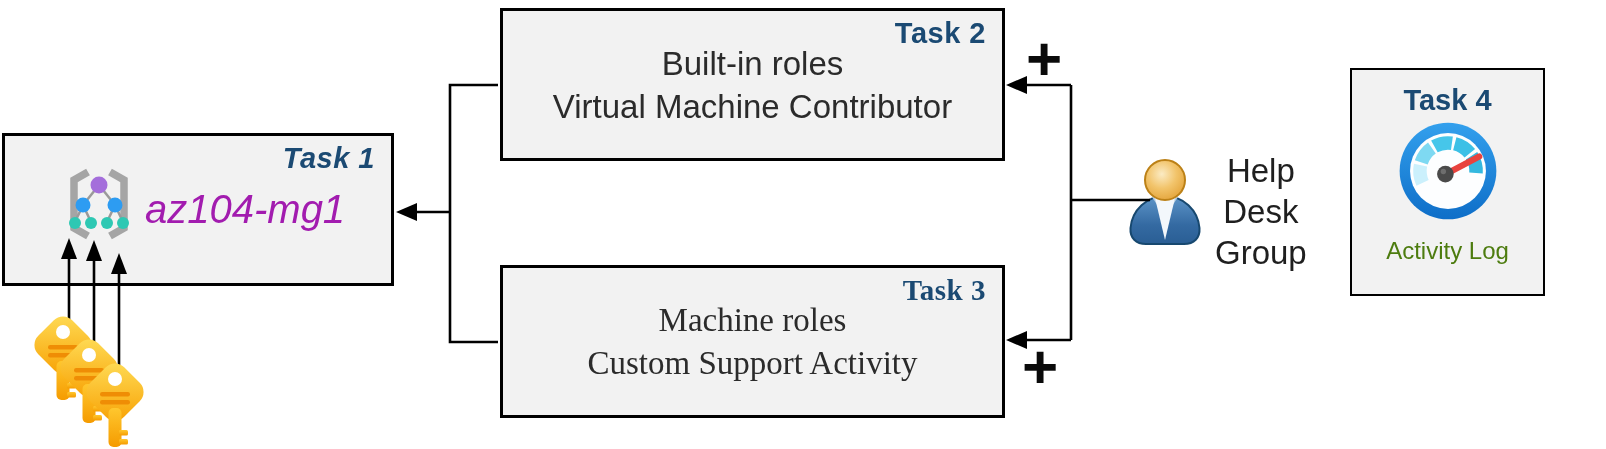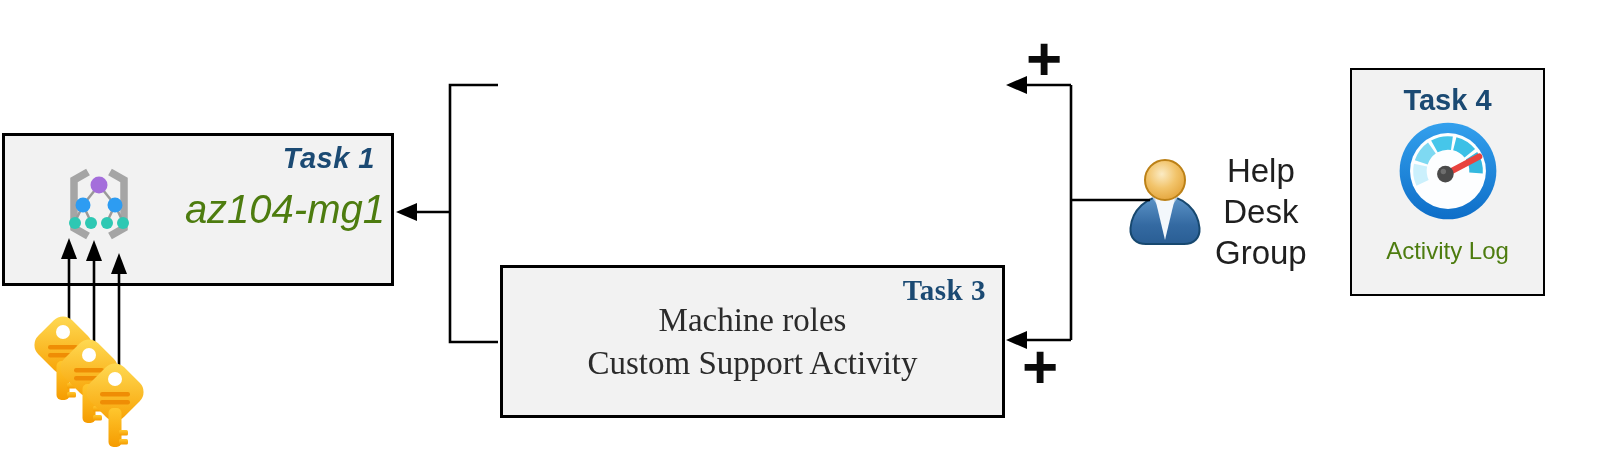--- a/index.html
+++ b/index.html
@@ -11,21 +11,21 @@
     position:absolute;background:#F2F2F2;border:3px solid #000;box-sizing:border-box;z-index:1;
   }
   .badge{
     position:absolute;top:6px;right:16px;font-size:29px;font-weight:700;color:#1B4A73;
     letter-spacing:0.5px;
   }
   
   .task1{left:2px;top:133px;width:392px;height:153px;font-style:italic;}
   .task1-body{display:flex;align-items:center;height:100%;}
   .mg-icon{margin-left:48px;flex:0 0 auto;}
-  .t1-title{flex:1;text-align:right;font-size:40px;color:#4d7c0f;margin-top:0;margin-right:6px;}
+  .t1-title{flex:1;text-align:left;font-size:40px;color:#a21caf;margin-top:0;margin-right:6px;}
   
   .task2{left:500px;top:8px;width:505px;height:153px;}
   .task3{left:500px;top:265px;width:505px;height:153px;font-family:Liberation Serif, serif;}
   .roles-body{display:flex;flex-direction:column;justify-content:center;align-items:center;height:100%;
     font-size:33px;line-height:43px;color:#2b2b2b;}
   
   .task4{left:1350px;top:68px;width:195px;height:228px;border-width:2px;
     display:flex;flex-direction:column;align-items:center;}
   .badge4{margin-top:14px;font-size:29px;font-weight:700;color:#1B4A73;}
   .t4-label{font-size:24px;color:#4d7c0f;margin-top:14px;white-space:nowrap;}
@@ -68,20 +68,27 @@
           <circle cx="22" cy="58" r="6" fill="#2EC8B3"></circle>
           <circle cx="38" cy="58" r="6" fill="#2EC8B3"></circle>
           <circle cx="54" cy="58" r="6" fill="#2EC8B3"></circle>
           <circle cx="70" cy="58" r="6" fill="#2EC8B3"></circle>
         </svg>
       </span>
       <div class="t1-title">az104-mg1</div>
     </div>
   </div>
 
+  <div class="box task2">
+    <div class="badge">Task 2</div>
+    <div class="roles-body">
+      <div>Built-in roles</div>
+      <div>Virtual Machine Contributor</div>
+    </div>
+  </div>
 
   <div class="box task3">
     <div class="badge">Task 3</div>
     <div class="roles-body">
       <div>Machine roles</div>
       <div>Custom Support Activity</div>
     </div>
   </div>
 
   <div class="box task4">

